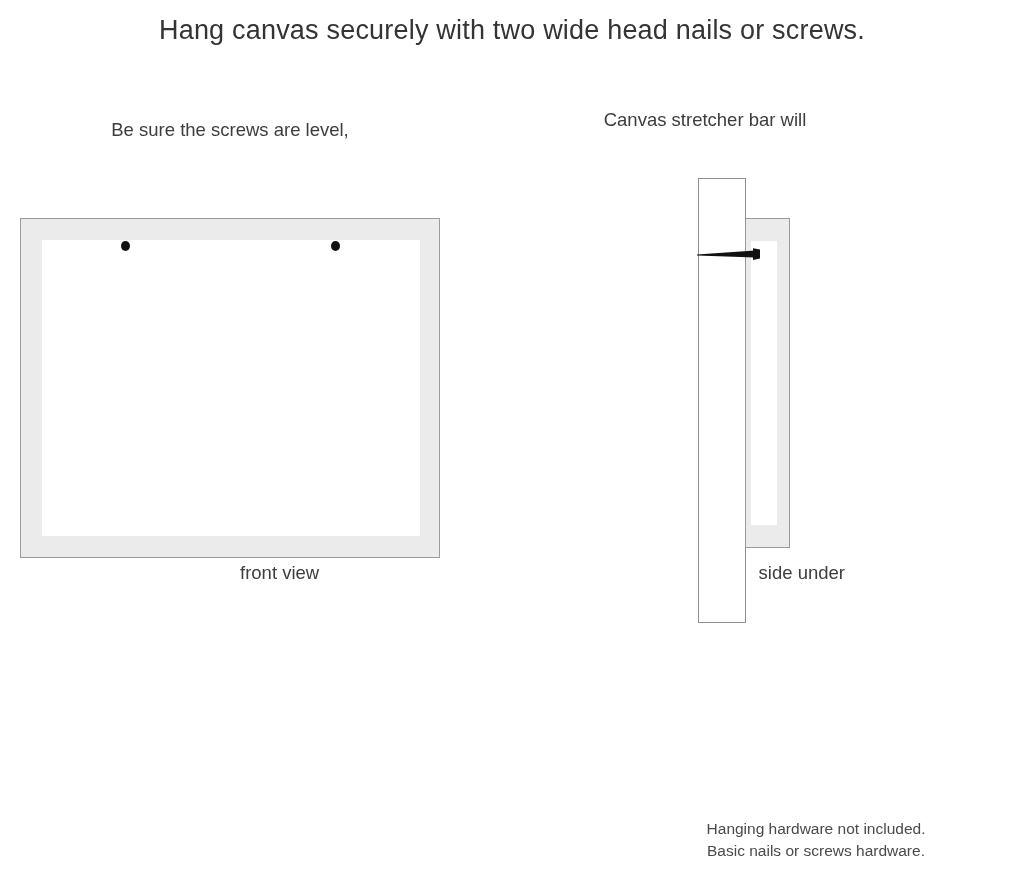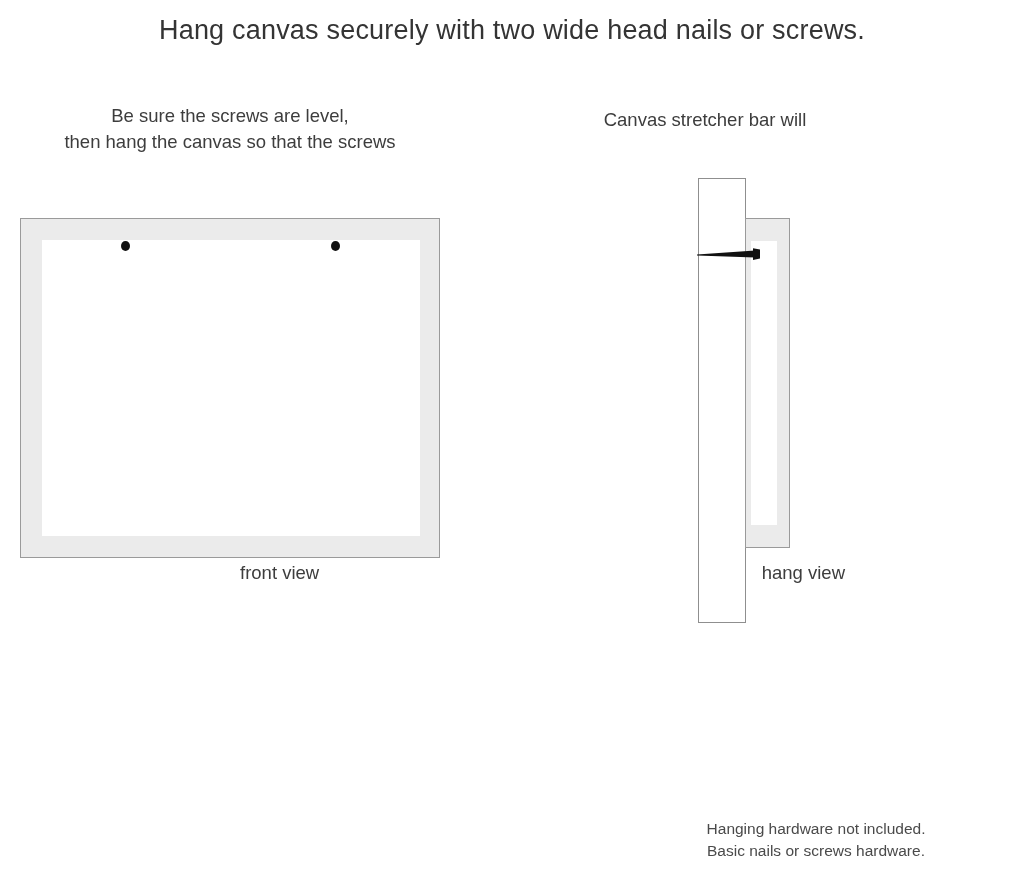--- a/index.html
+++ b/index.html
@@ -40,21 +40,21 @@
   .caption {
     position: absolute;
     font-size: 18.5px;
     line-height: 25.5px;
     color: #3d3d3d;
     text-align: center;
     white-space: nowrap;
   }
   .caption-left {
     left: 20px;
-    top: 103px;
+    top: 117px;
     width: 420px;
   }
   .caption-right {
     left: 585px;
     top: 107px;
     width: 240px;
   }
   .caption div { display: block; }
 
   
@@ -151,21 +151,20 @@
 </style>
 </head>
 <body>
 
 <div id="page">
 
   <div class="headline">Hang canvas securely with two wide head nails or screws.</div>
 
   <div class="caption caption-left">
     <div>Be sure the screws are level,</div>
-    <div>then hang the canvas so that the screws</div>
   </div>
 
   <div class="caption caption-right">
     <div>Canvas stretcher bar will</div>
   </div>
 
   <div class="front-frame">
     <div class="front-inner"></div>
     <div class="screw-dot screw-dot-left"></div>
     <div class="screw-dot screw-dot-right"></div>
@@ -177,20 +176,20 @@
     <div class="side-canvas-inner"></div>
   </div>
 
   <svg class="side-screw" viewBox="0 0 68 22">
 
     <polygon points="0,11.6 58,7.5 58,14.6 0,12.6" fill="#111111"></polygon>
 
     <polygon points="56,5.2 63,6.6 63,15.6 56,17.0" fill="#111111"></polygon>
   </svg>
 
-  <div class="view-label label-side">hang view</div>
+  <div class="view-label label-side">side under</div>
 
   <div class="footnote">
     <div>Hanging hardware not included.</div>
     <div>Basic nails or screws hardware.</div>
   </div>
 
 </div>
 
 </body></html>

